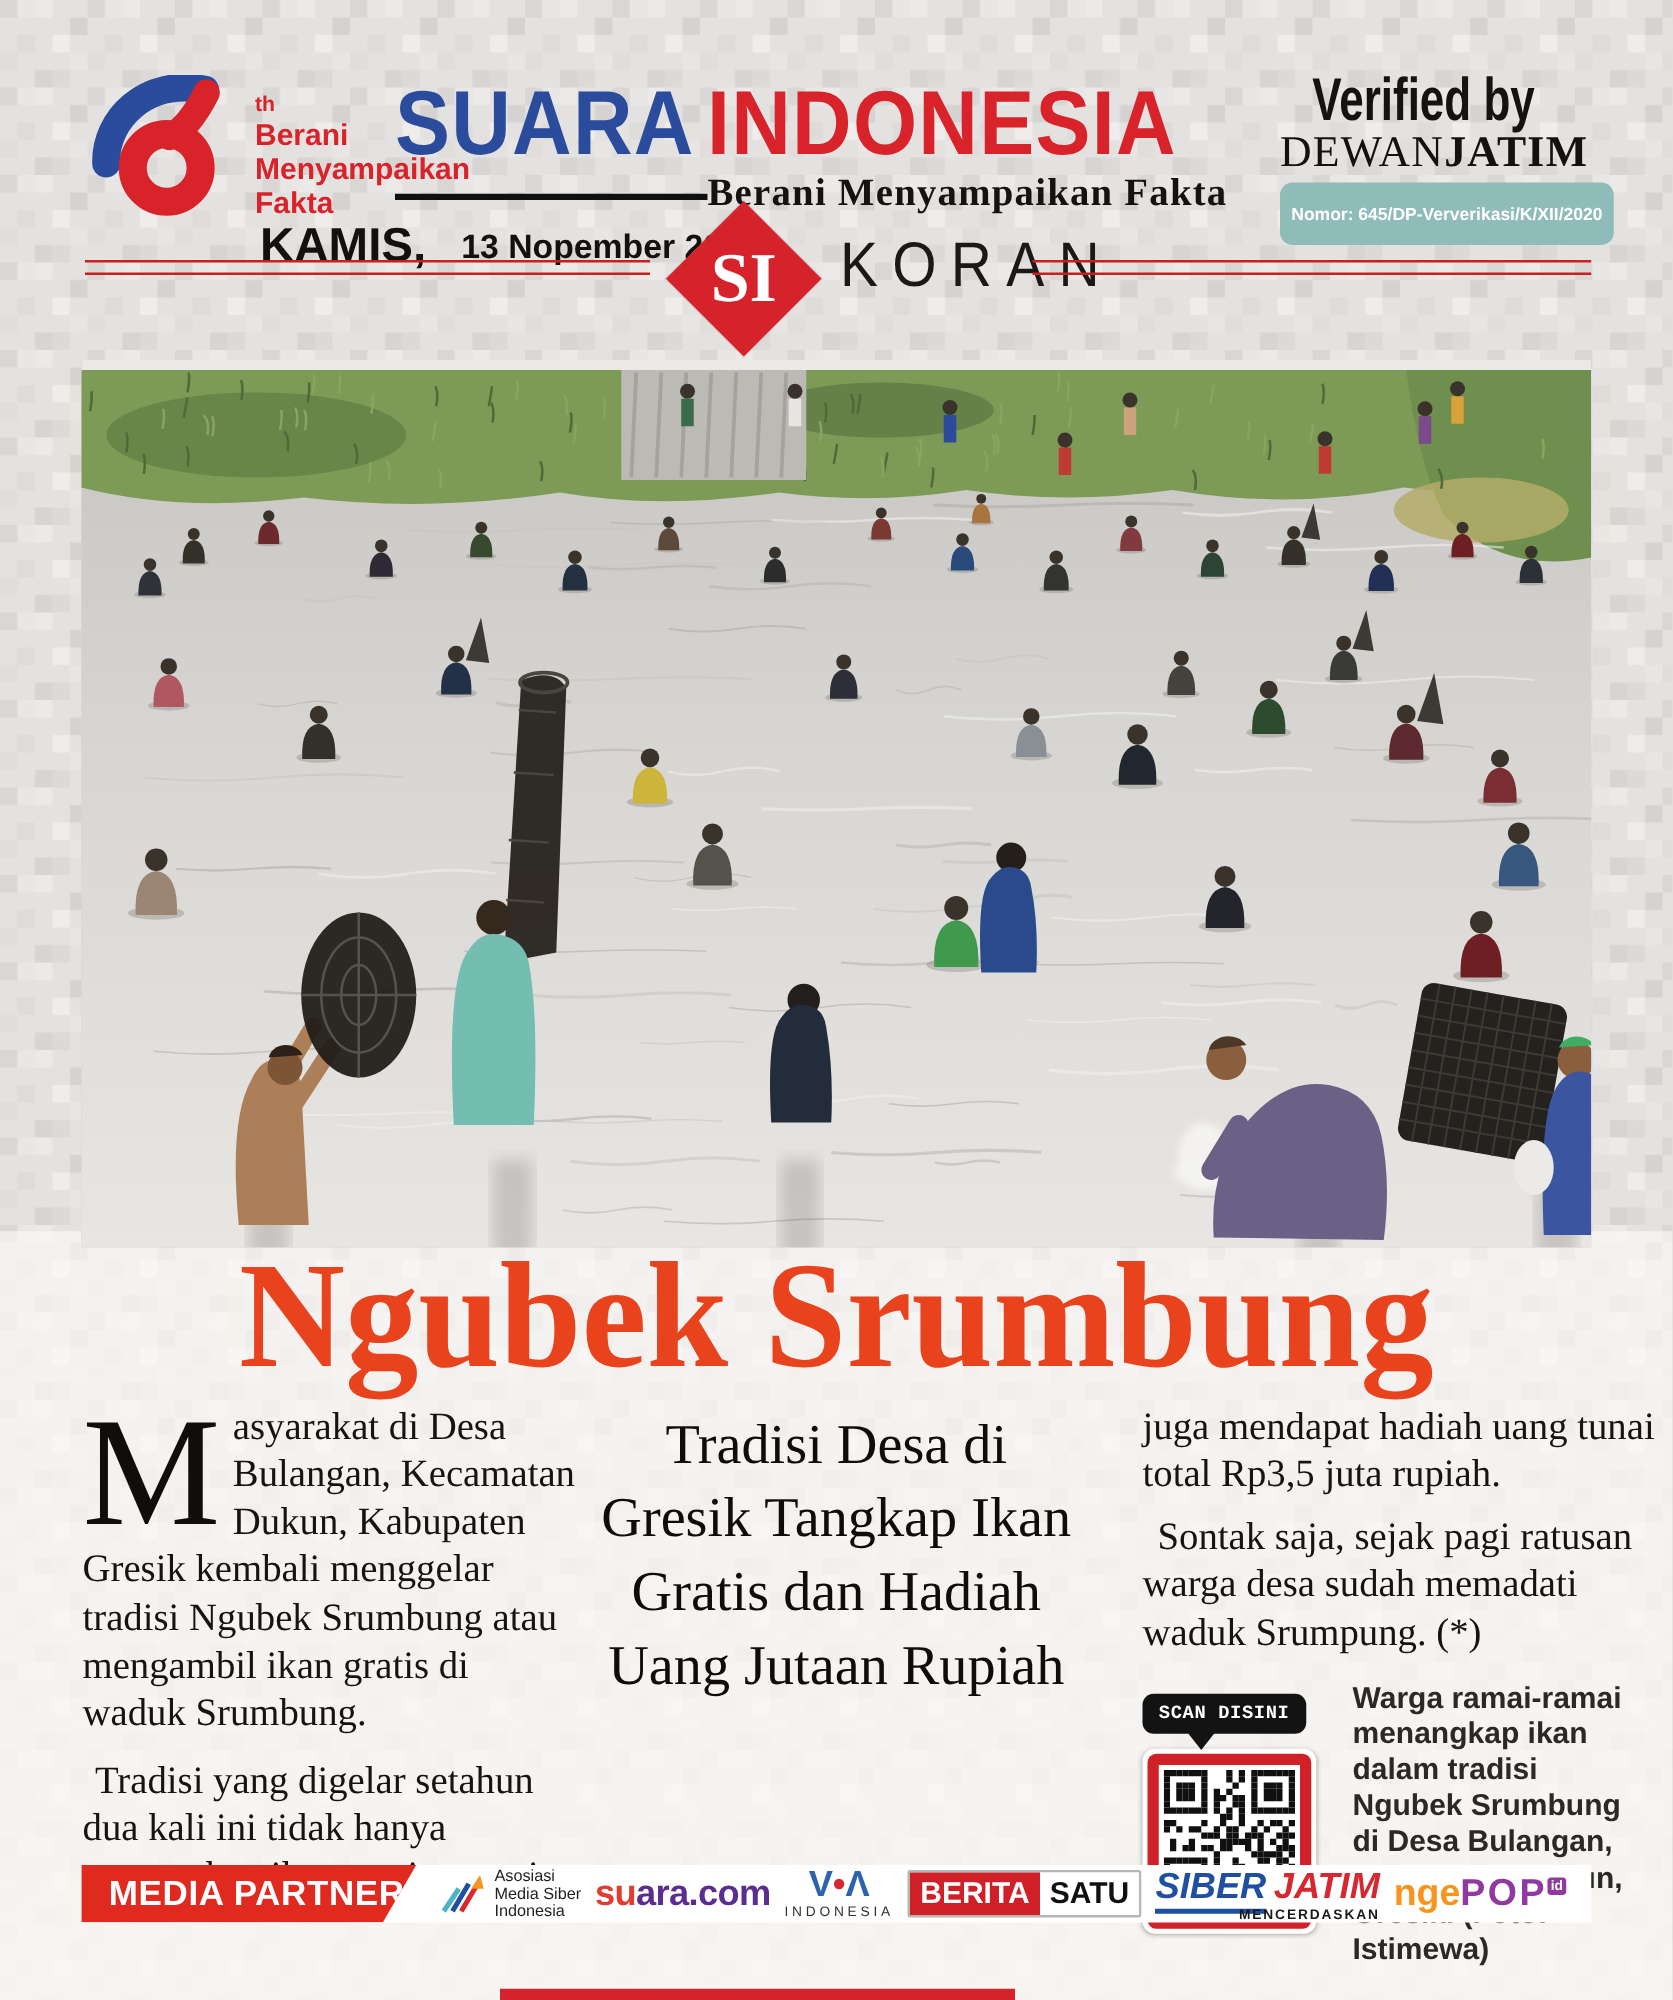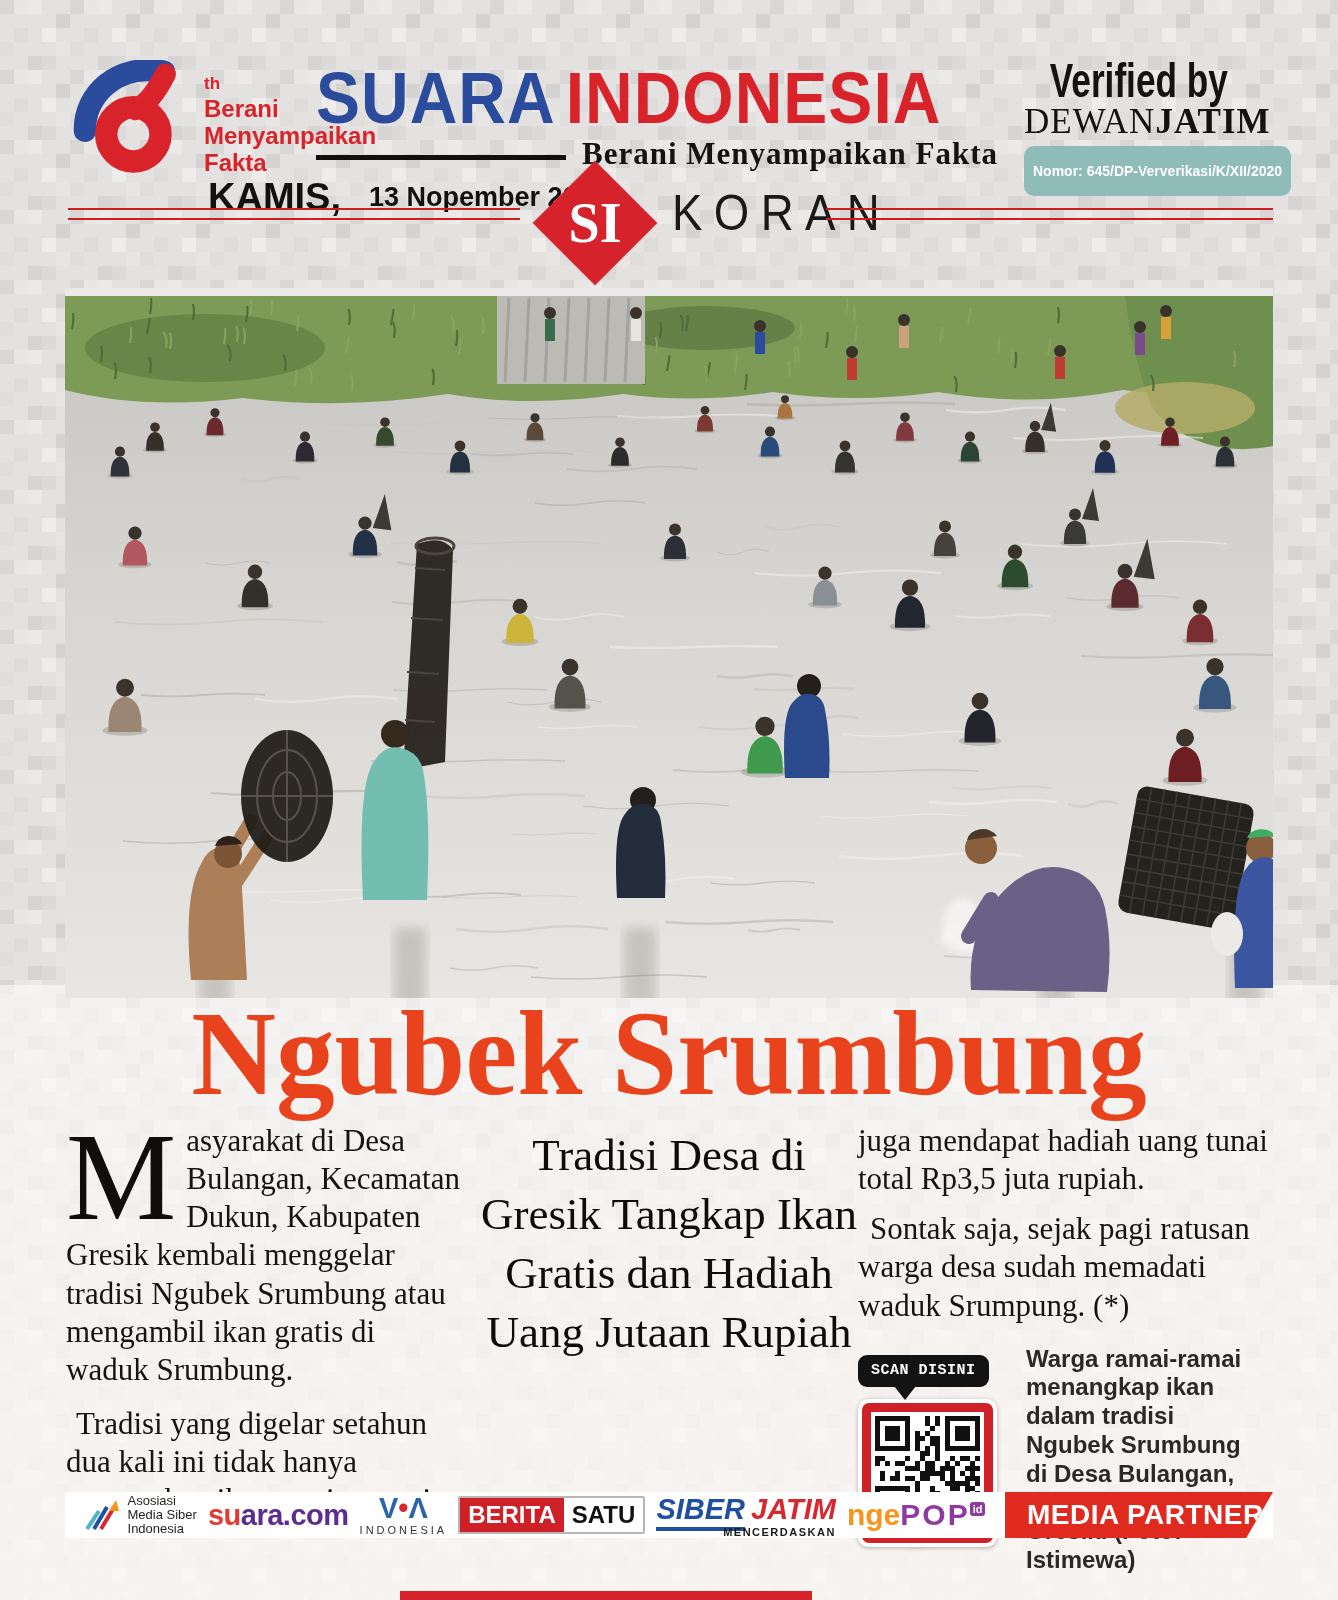--- a/index.html
+++ b/index.html
@@ -16,21 +16,21 @@
   #badge .glyph{width:118px;height:118px;flex:0 0 auto}
   #badge .txt{padding-top:14px;font-family:"Liberation Sans",sans-serif}
   #badge .th{color:#d8232a;font-weight:bold;font-size:17px;display:block;margin-bottom:2px}
   #badge .tag{color:#d8232a;font-weight:bold;font-size:24px;line-height:1.12}
 
   #masthead{left:316px;top:56px;width:690px}
   #masthead .title{font-family:"Liberation Sans",sans-serif;font-weight:bold;font-size:66px;
                    white-space:nowrap;transform:scale(1.0,1.1);transform-origin:left top;letter-spacing:1px}
   #masthead .w1{color:#2b4c9c}
   #masthead .w2{color:#d8232a;margin-left:10px}
-  #masthead .sub{display:flex;align-items:flex-end;gap:16px;margin-top:4px}
+  #masthead .sub{display:flex;align-items:flex-end;margin-top:4px}
   #masthead .rule{width:250px;border-top:5px solid #101010;margin-bottom:12px}
   #masthead .tagline{font-weight:bold;font-size:31px;color:#151310;letter-spacing:1px;white-space:nowrap}
 
   #verified{left:1024px;top:56px;width:258px;text-align:left}
   #verified .v1{font-family:"Liberation Sans",sans-serif;font-weight:bold;font-size:44px;color:#151310;
                 transform:scale(.8,1.1);transform-origin:center top;white-space:nowrap;line-height:1}
   #verified .v2{font-size:35px;color:#141210;letter-spacing:1px;margin-top:2px;white-space:nowrap}
   #verified .v2 b{font-weight:bold}
   #verified .pill{display:inline-block;margin-top:4px;background:#8fbcb9;color:#fff;
                   font-family:"Liberation Sans",sans-serif;font-weight:bold;font-size:14px;
@@ -59,21 +59,21 @@
   #headline{left:0;top:992px;width:1338px;text-align:center;color:#e8431d;font-weight:bold;
             font-size:121px;line-height:1.02;transform:scale(.97,1);white-space:nowrap}
 
   
   .bodytext{font-size:31px;line-height:1.23;color:#171310}
   #col1{left:66px;top:1122px;width:394px}
   #col1 .dropcap{float:left;font-size:124px;line-height:.74;padding:10px 10px 0 0;color:#100d0b}
   #col1 p{margin:0}
   #col1 .p2{margin-top:16px;text-indent:10px}
   #col2{left:476px;top:1126px;width:386px;text-align:center;font-size:45px;line-height:1.31;color:#0f0d0b}
-  #col3{left:858px;top:1122px;width:410px}
+  #col3{left:914px;top:1122px;width:410px}
   #col3 p{margin:0}
   #col3 .p4{margin-top:12px;text-indent:12px}
 
   
   #qrrow{display:flex;gap:16px;margin-top:20px;align-items:flex-start}
   #qrcol{width:152px;flex:0 0 auto}
   .bubble{position:relative;display:inline-block;background:#131313;color:#fff;
           font-family:Liberation Mono, monospace;font-weight:bold;font-size:15px;
           padding:7px 13px;border-radius:9px;letter-spacing:.5px}
   .bubble::after{content:"";position:absolute;left:36px;top:100%;margin-top:-1px;
@@ -864,20 +864,21 @@
               <rect x="90" y="100" width="5" height="5" fill="#101010"></rect>
               <rect x="95" y="100" width="5" height="5" fill="#101010"></rect>
             </svg></span>
       </span>
     </div>
     <div id="caption">Warga ramai-ramai menangkap ikan dalam tradisi Ngubek Srumbung di Desa Bulangan, Kecamatan Dukun, Gresik. (Foto: Istimewa)</div>
   </div>
 </div>
 
 <div id="footer" class="abs z sans">
+  <div id="mp">MEDIA PARTNER</div>
   <div id="logos">
     <div id="amsi">
       <svg width="36" height="32" viewBox="0 0 36 32">
         <path d="M2,30 L14,12" stroke="#4db3c8" stroke-width="4"></path>
         <path d="M9,30 L22,8" stroke="#1f4fa0" stroke-width="4"></path>
         <path d="M16,30 L28,10" stroke="#d7282f" stroke-width="4"></path>
         <path d="M24,12 L31,1 L34,12 Z" fill="#f7941d"></path>
       </svg>
       <div class="lines">
         <div>Asosiasi</div>
@@ -893,15 +894,14 @@
     <div id="bsatu">
         <span class="a">BERITA</span>
         <span class="b">SATU</span>
       </div>
     <div id="siber">
       <span class="a">SIBER</span><span class="b">JATIM</span>
       <span class="sub">MENCERDASKAN</span>
     </div>
     <div id="ngepop"><span class="a">nge</span><span class="b">POP</span><span class="sub">id</span></div>
   </div>
-  <div id="mp">MEDIA PARTNER</div>
 </div>
 <div id="botred"></div>
 
 </body></html>

